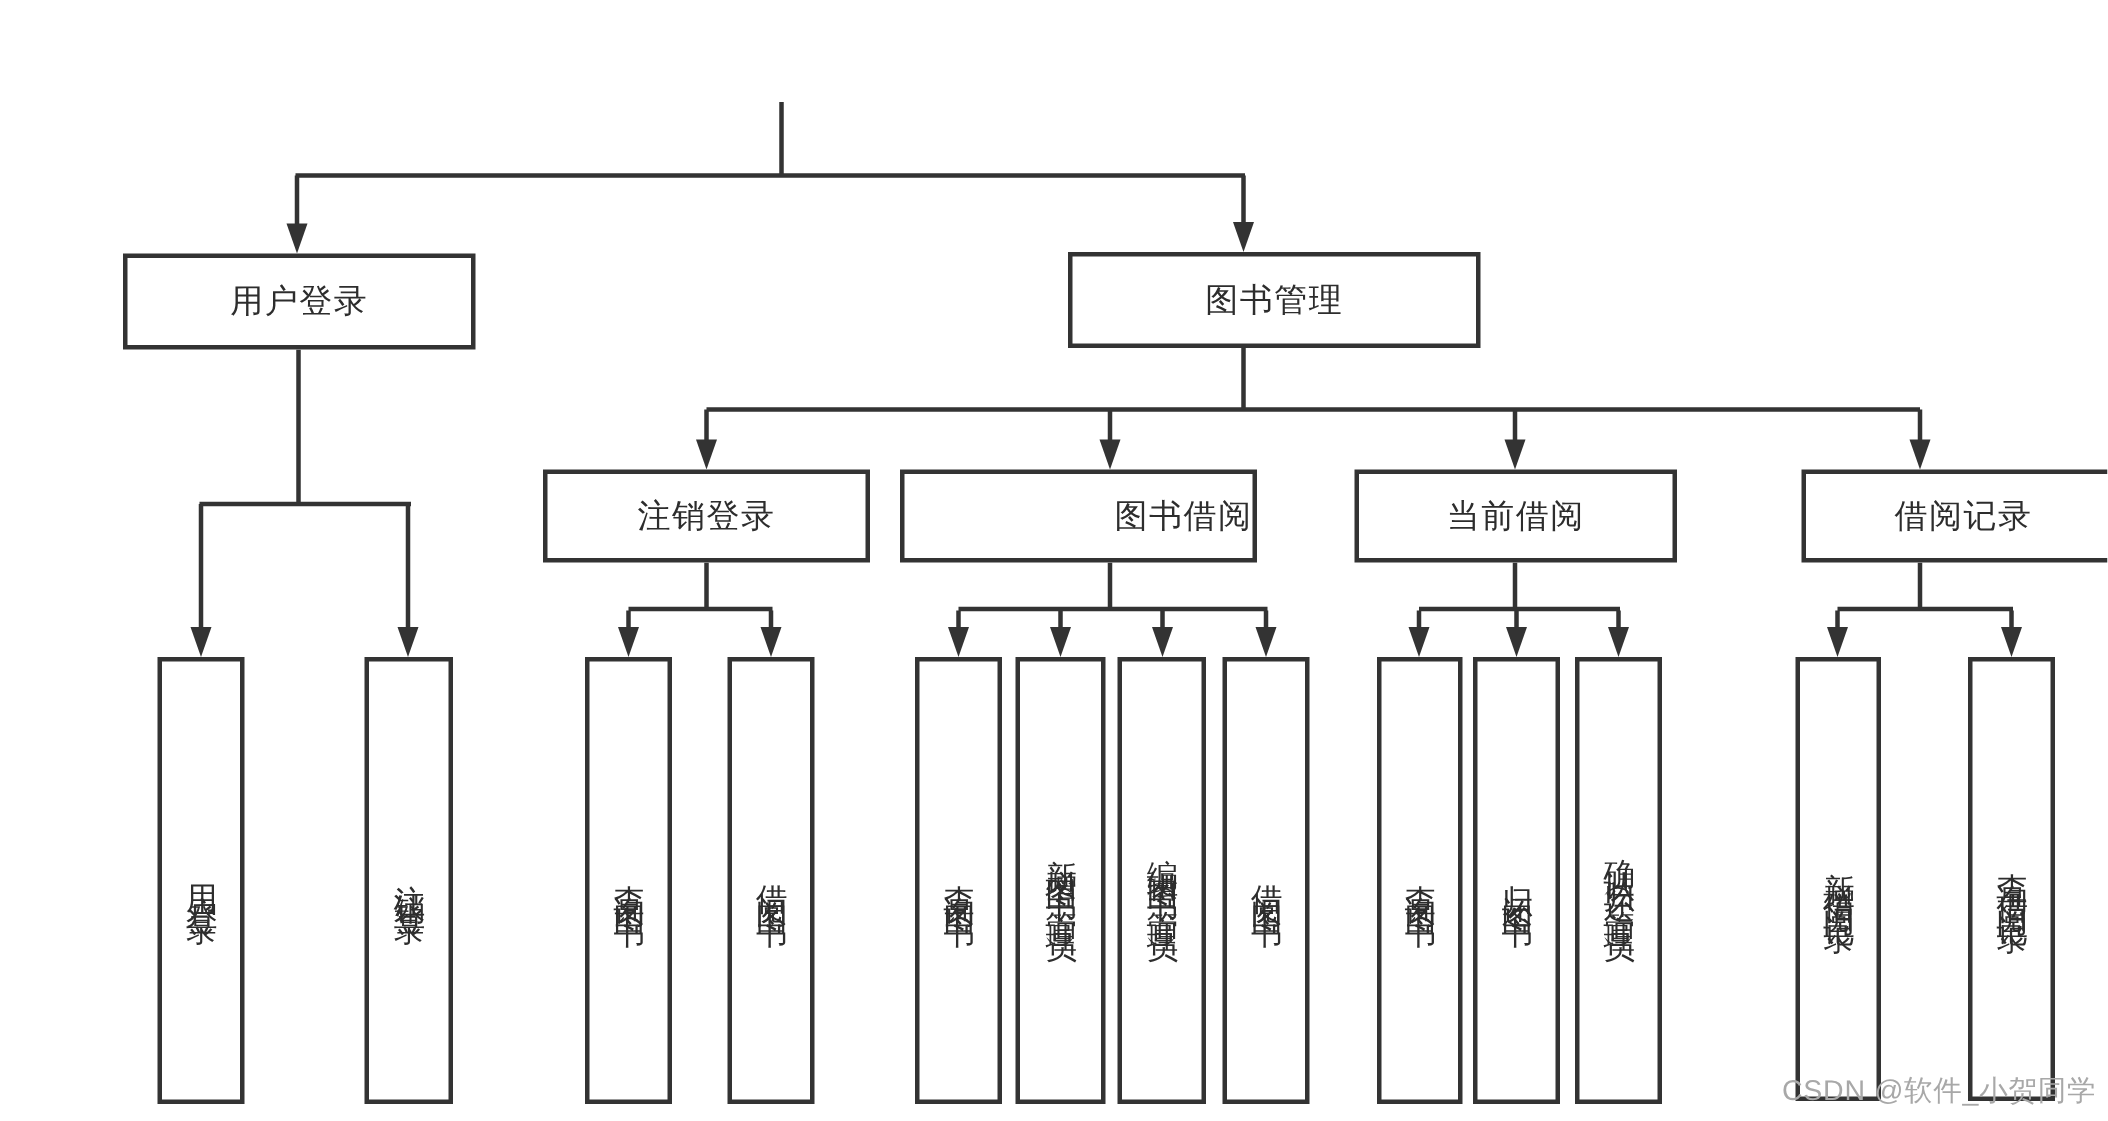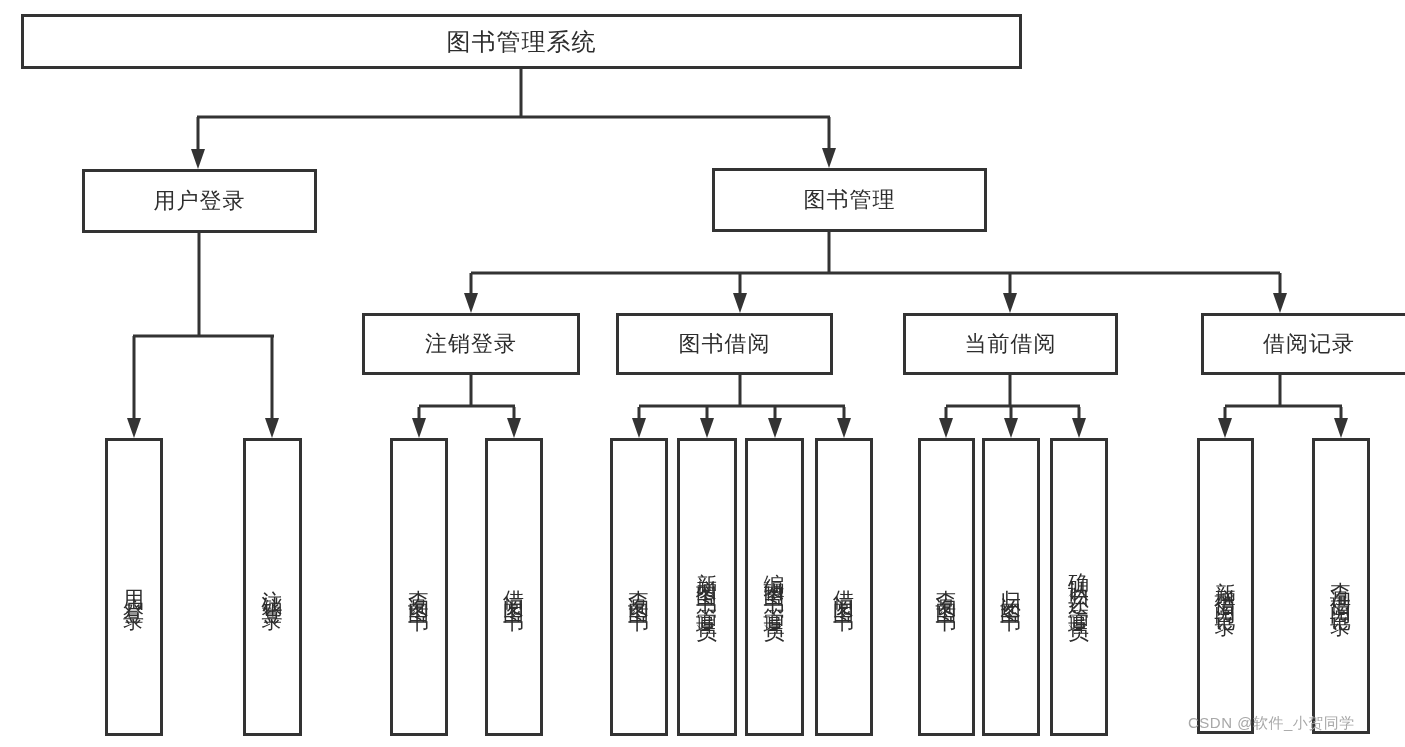--- a/index.html
+++ b/index.html
@@ -13,21 +13,21 @@
     display:flex;align-items:center;justify-content:center;
     color:#2d2d2d;font-size:22px;letter-spacing:1px;
   }
   .box.root{font-size:24px;}
   .vbox span{
     writing-mode:vertical-rl;text-orientation:mixed;
     letter-spacing:7px;font-size:21px;line-height:1;white-space:nowrap;
   }
   .watermark{
     position:absolute;left:1188px;top:714px;
-    color:#a8a8a8;font-size:15px;letter-spacing:0.5px;white-space:nowrap;
+    color:#a8a8a8;font-size:19px;letter-spacing:0.5px;white-space:nowrap;
   }
 </style>
 </head>
 <body>
 
 <div id="canvas">
 
   <svg id="wires" width="1405" height="747" viewBox="0 0 1405 747">
     <g stroke="#333333" stroke-width="3" fill="none">
       <path d="M521 68V117 M197 117H830 M198 117V155 M829 117V154
@@ -54,35 +54,32 @@
       <polygon points="768,418 782,418 775,438"></polygon>
       <polygon points="837,418 851,418 844,438"></polygon>
       <polygon points="939,418 953,418 946,438"></polygon>
       <polygon points="1004,418 1018,418 1011,438"></polygon>
       <polygon points="1072,418 1086,418 1079,438"></polygon>
       <polygon points="1218,418 1232,418 1225,438"></polygon>
       <polygon points="1334,418 1348,418 1341,438"></polygon>
     </g>
   </svg>
 
-  <div class="box root" style="left:21px;top:14px;width:1001px;height:55px;">
-    <span>图书管理系统</span>
-  </div>
 
   <div class="box" style="left:82px;top:169px;width:235px;height:64px;">
     <span>用户登录</span>
   </div>
   <div class="box" style="left:712px;top:168px;width:275px;height:64px;">
     <span>图书管理</span>
   </div>
 
   <div class="box" style="left:362px;top:313px;width:218px;height:62px;">
     <span>注销登录</span>
   </div>
-  <div class="box" style="left:616px;top:313px;width:217px;height:62px;">
+  <div class="box" style="left:600px;top:313px;width:238px;height:62px;justify-content:flex-end;">
     <span>图书借阅</span>
   </div>
   <div class="box" style="left:903px;top:313px;width:215px;height:62px;">
     <span>当前借阅</span>
   </div>
   <div class="box" style="left:1172px;top:313px;width:216px;height:62px;margin-left:29px;">
     <span>借阅记录</span>
   </div>
 
   <div class="box vbox" style="left:105px;top:438px;width:58px;height:298px;">

